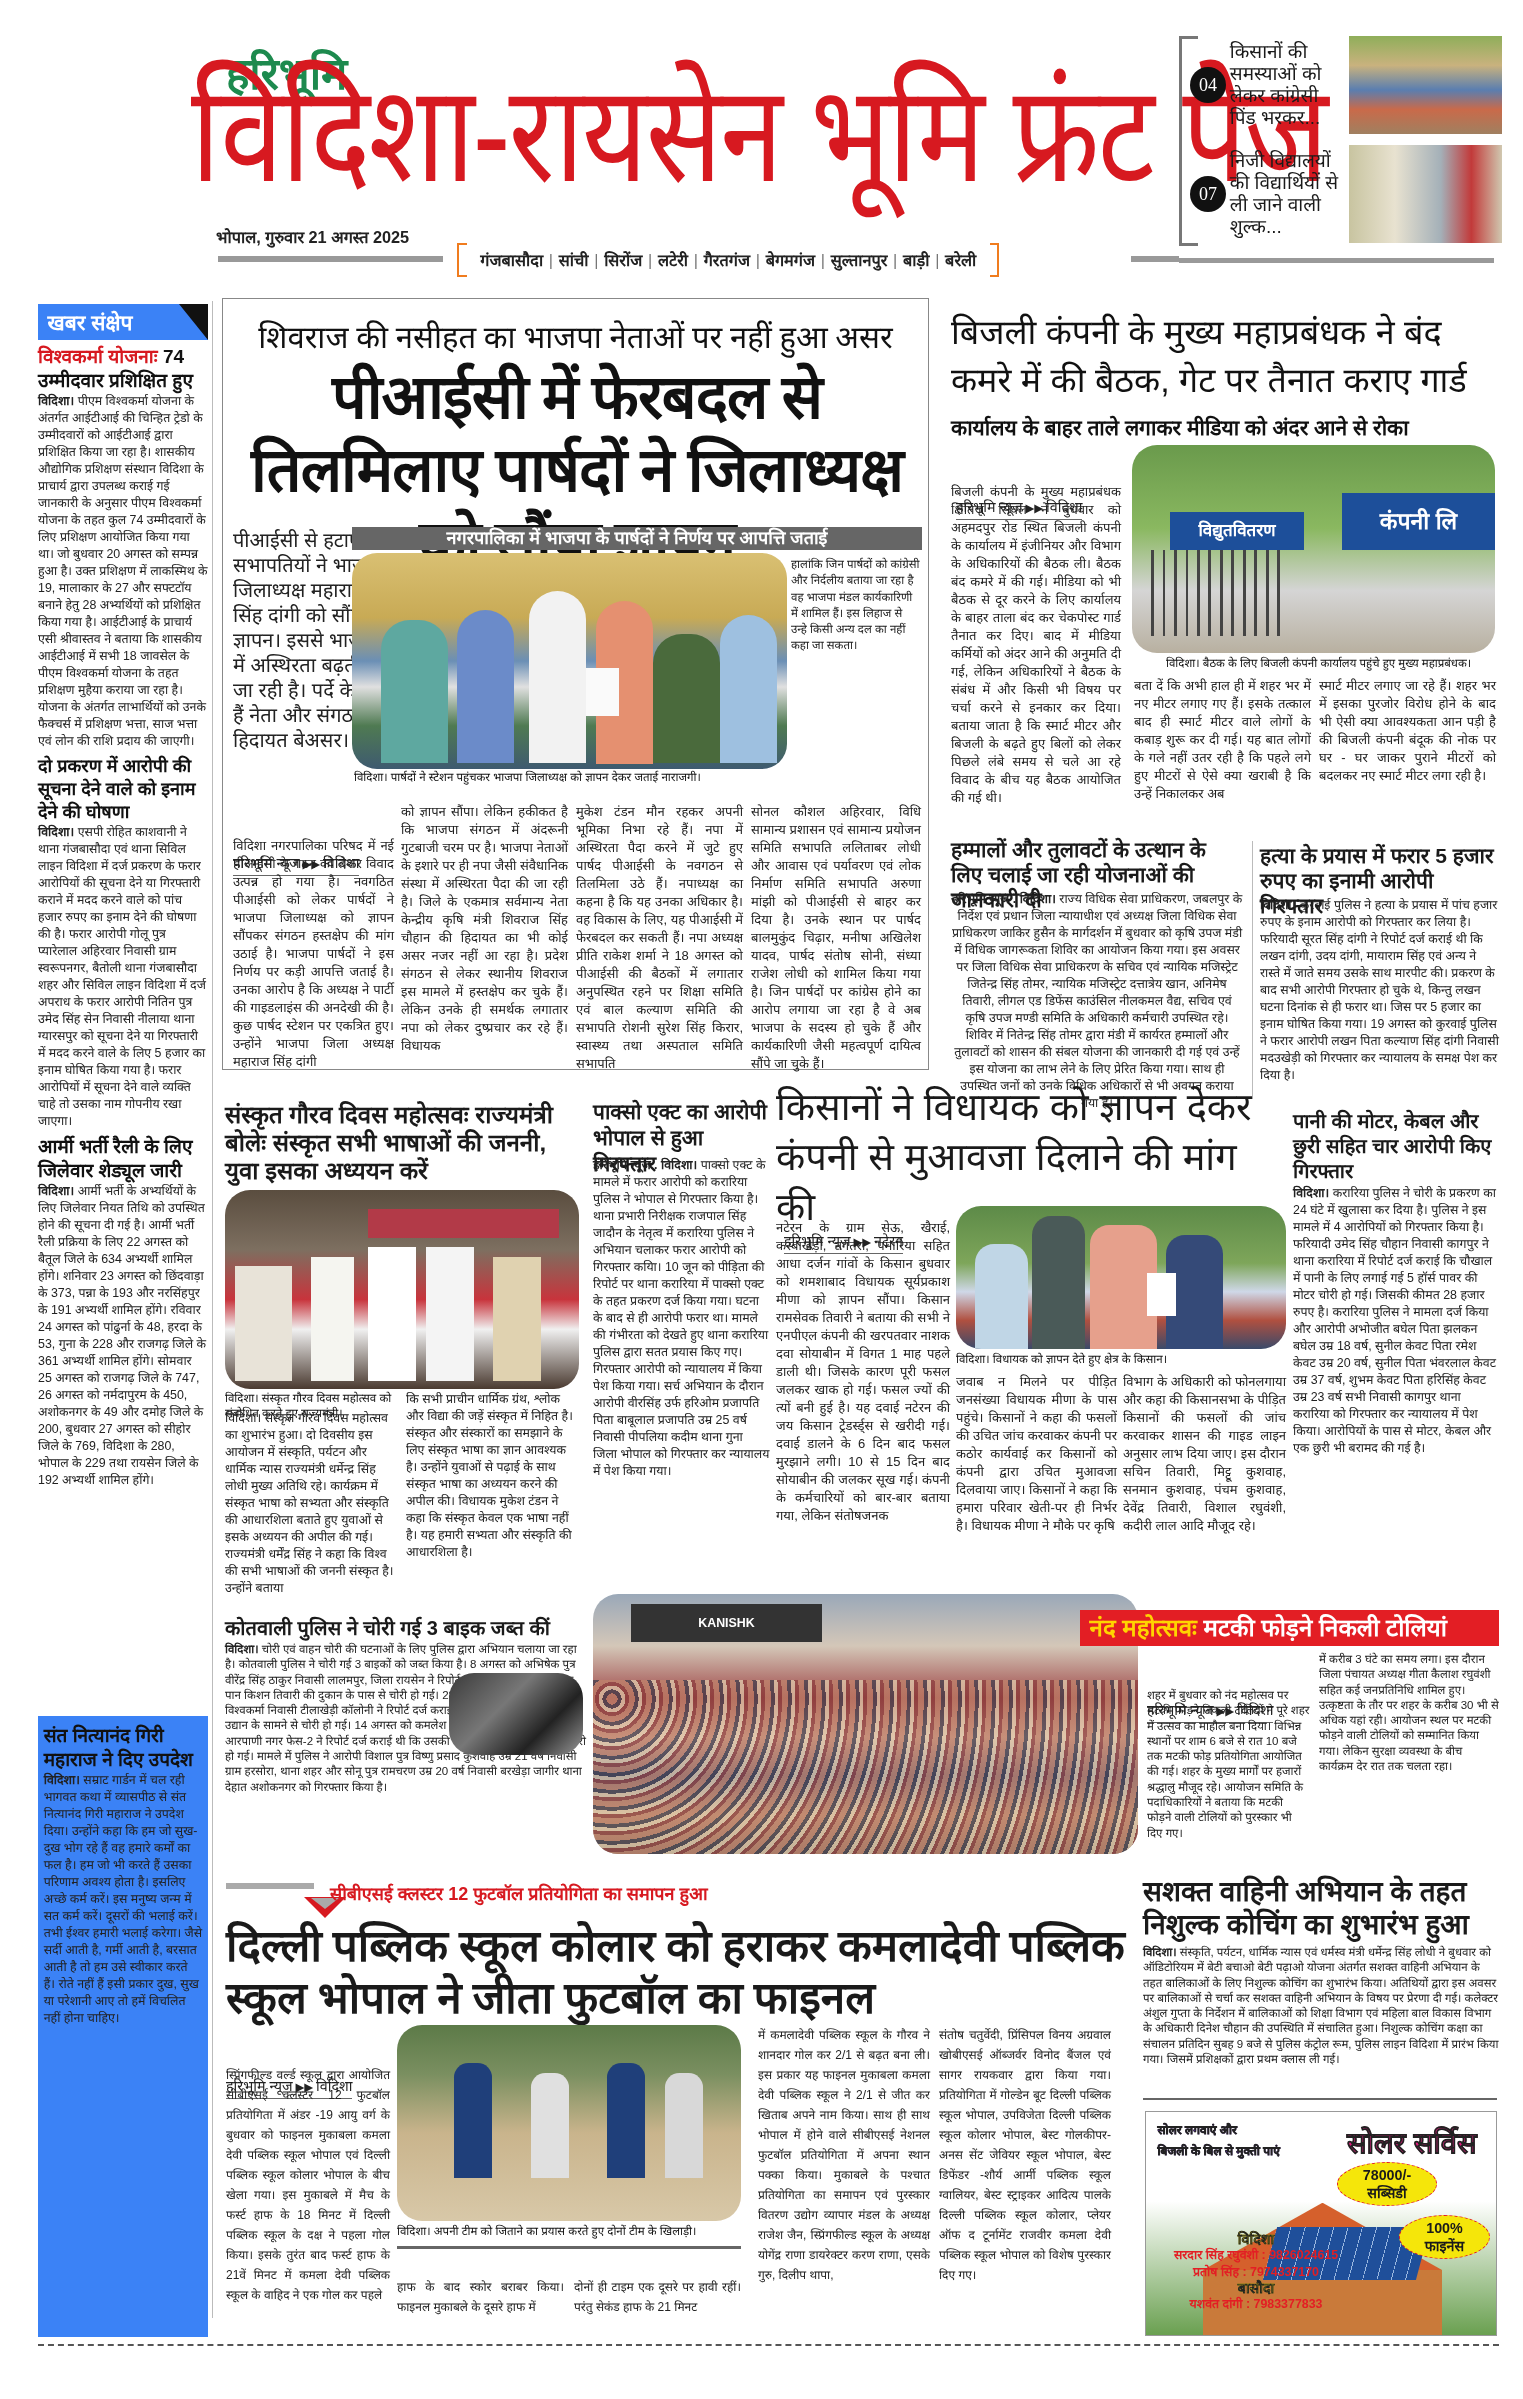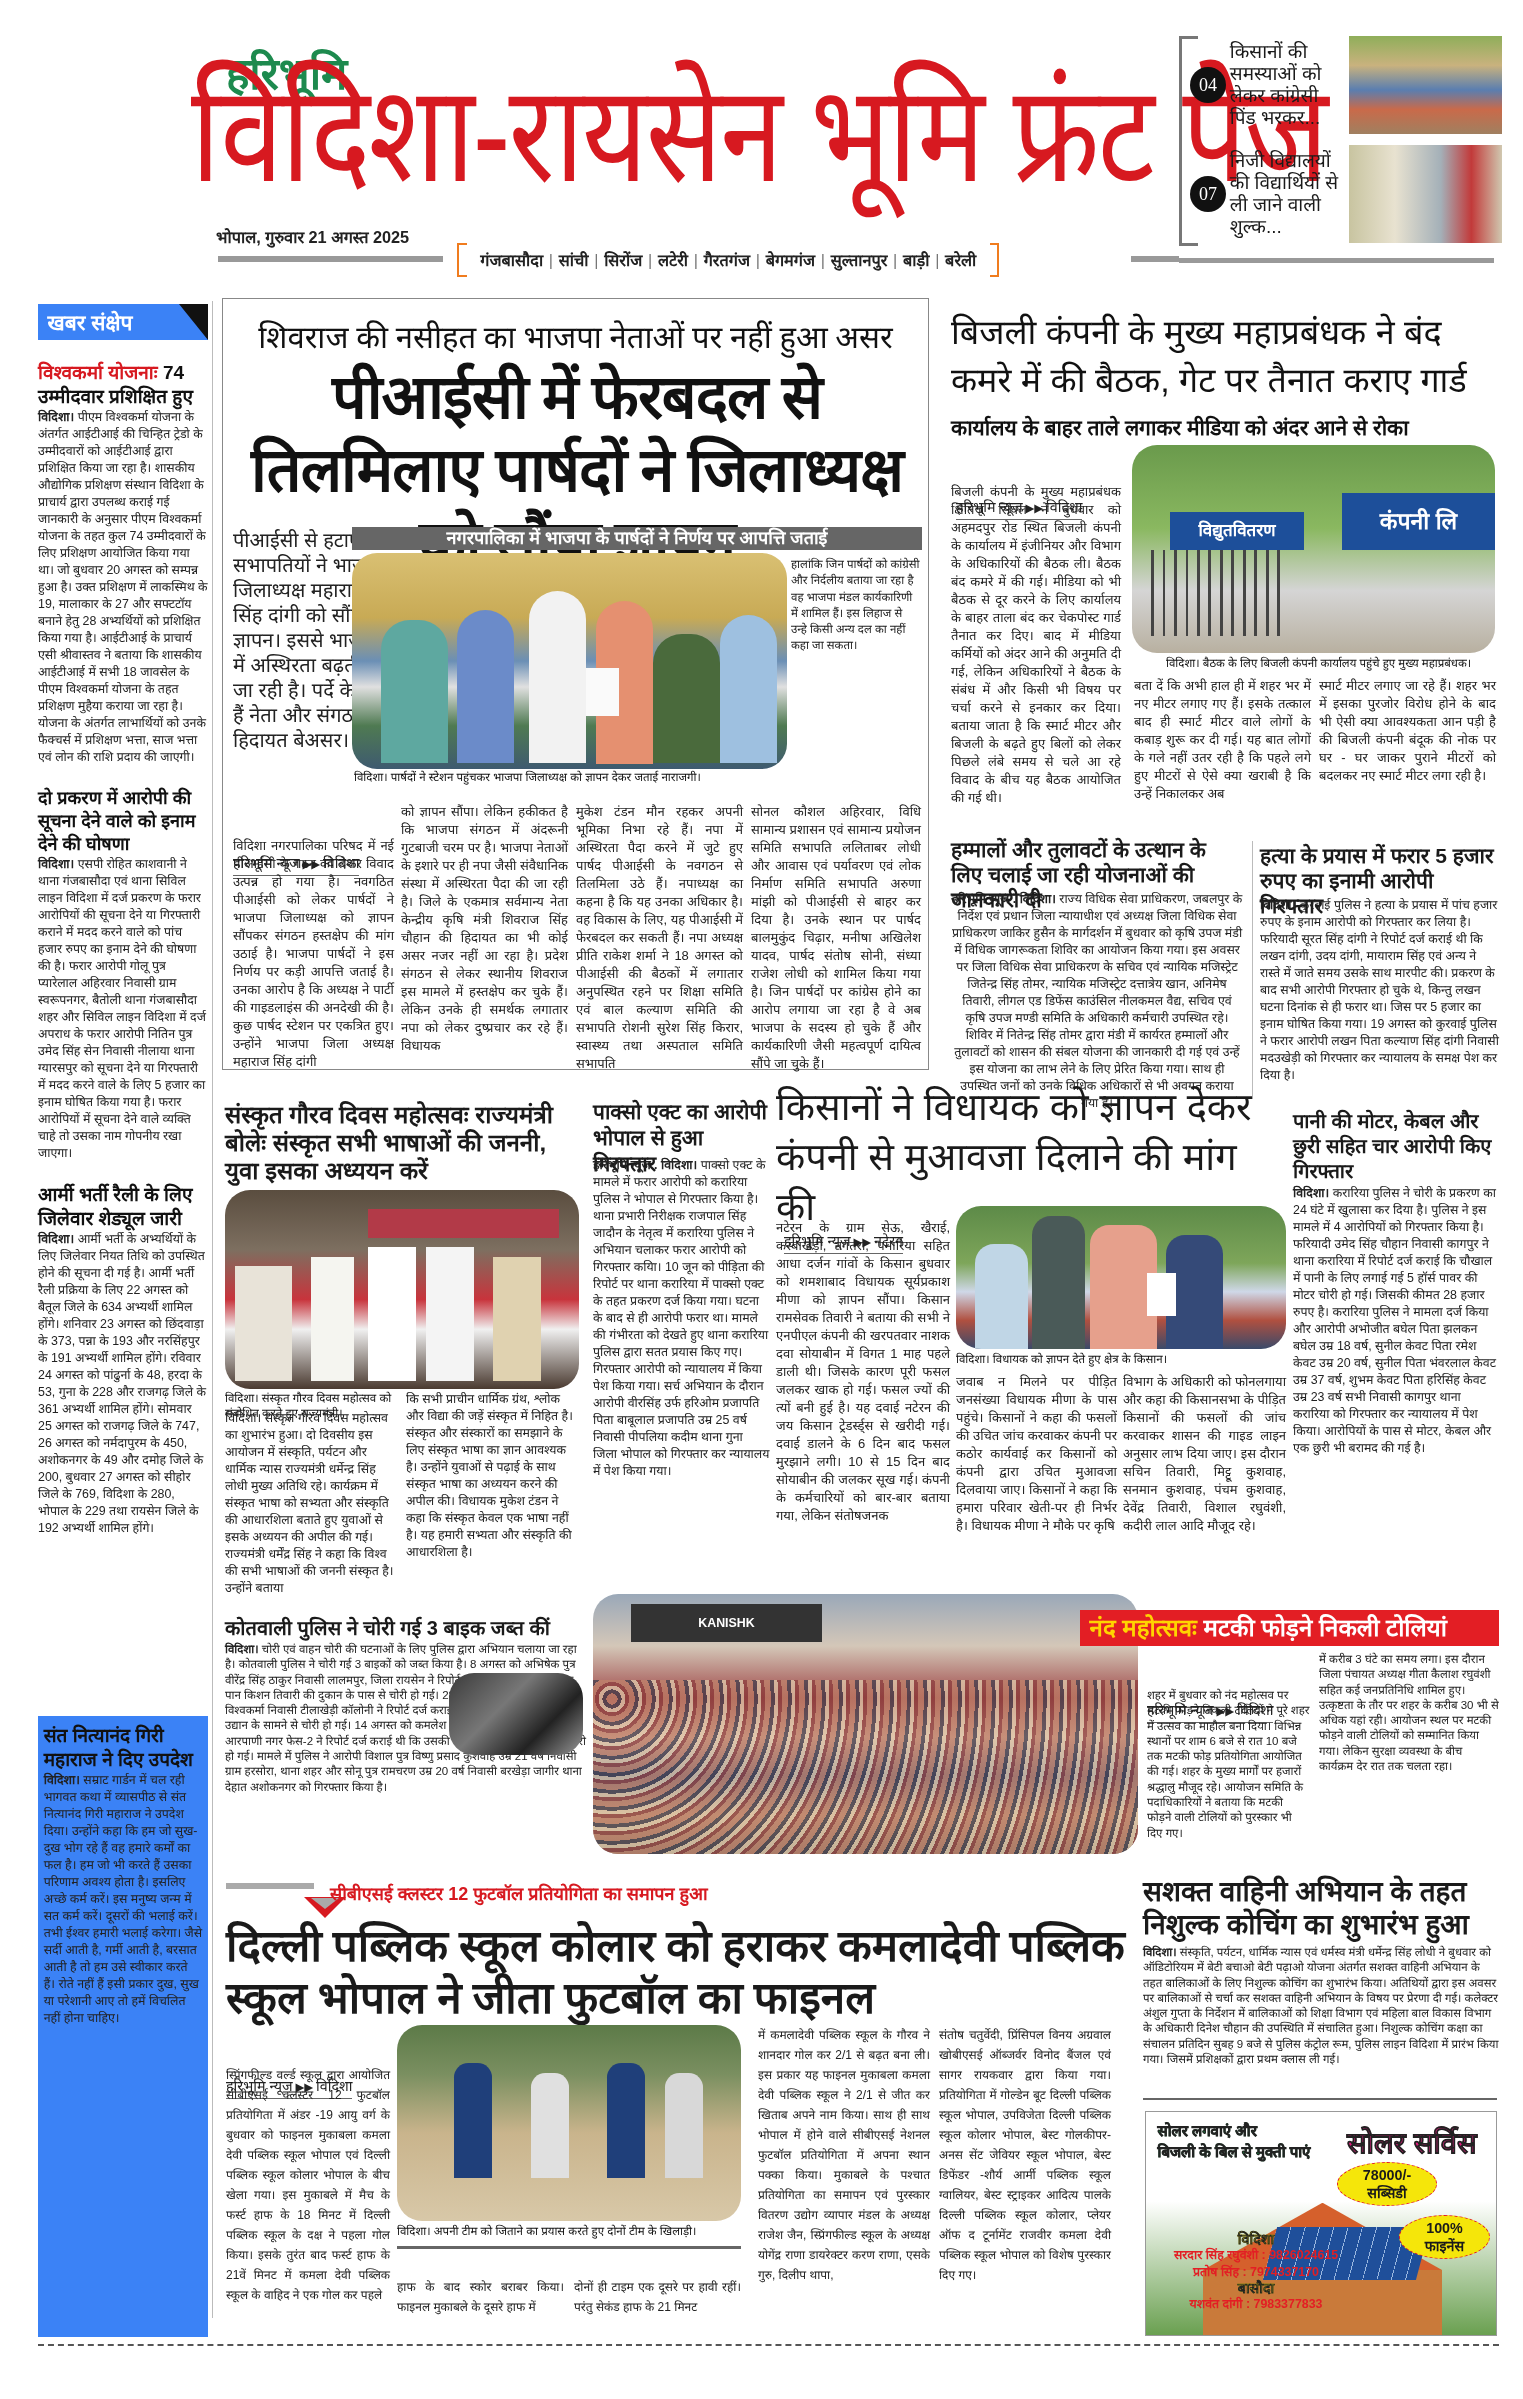--- a/index.html
+++ b/index.html
@@ -28,21 +28,21 @@
   .teaser-frame { left: 1179px; top: 36px; width: 19px; height: 210px; border-left: 3.8px solid #777; border-top: 3.8px solid #777; border-bottom: 3.8px solid #777; }
   .teaser { display: flex; align-items: center; }
   .teaser .num { width: 36px; height: 36px; border-radius: 50%; background: #111; color: #fff; font-size: 18px; display: flex; align-items: center; justify-content: center; font-family: "Liberation Serif", serif; flex-shrink: 0; }
   .teaser .ttext { font-size: 19px; line-height: 22px; margin-left: 3.8px; width: 119px; }
   .teaser-img { width: 153px; height: 98px; }
 
   
   .left-col { left: 38px; top: 304px; width: 170px; }
   .khabar { background: #3b82f6; color: #fff; font-weight: bold; font-size: 21px; padding: 3.8px 9.6px; position: relative; height: 36px; }
   .khabar .corner { position: absolute; right: 0; top: 0; width: 0; height: 0; border-top: 36px solid #111; border-left: 29px solid transparent; }
-  .lhead { font-weight: bold; font-size: 19px; line-height: 24px; margin-top: 21px; color: #111; }
+  .lhead { font-weight: bold; font-size: 19px; line-height: 24px; margin-top: 5px; color: #111; }
   .lhead .red { color: #d71920; }
   .ltext { font-size: 12.4px; line-height: 17px; color: #222; }
   .left-divider { left: 212px; top: 301px; width: 1px; height: 2017px; background: #bbb; }
   .sant-box { background: #3b82f6; padding: 5.7px; }
 
   
   .main-box { left: 222px; top: 298px; width: 707px; height: 772px; border: 1.9px solid #888; }
   .kicker1 { left: 234px; top: 315px; width: 683px; text-align: center; font-size: 31px; color: #111; }
   .mainhead { left: 233px; top: 361px; width: 688px; text-align: center; font-size: 61px; font-weight: bold; line-height: 73px; font-family: "Liberation Serif", serif; color: #111; letter-spacing: -1px; }
   .deck { left: 233px; top: 528px; width: 163px; font-size: 20px; line-height: 25px; color: #222; }
@@ -262,21 +262,21 @@
 <div class="abs ltext" style="left:1143px;top:1945px;width:356px;font-size:11.5px;line-height:15.3px;">
   <b>विदिशा।</b> <span>संस्कृति, पर्यटन, धार्मिक न्यास एवं धर्मस्व मंत्री धर्मेन्द्र सिंह लोधी ने बुधवार को ऑडिटोरियम में बेटी बचाओ बेटी पढ़ाओ योजना अंतर्गत सशक्त वाहिनी अभियान के तहत बालिकाओं के लिए निशुल्क कोचिंग का शुभारंभ किया। अतिथियों द्वारा इस अवसर पर बालिकाओं से चर्चा कर सशक्त वाहिनी अभियान के विषय पर प्रेरणा दी गई। कलेक्टर अंशुल गुप्ता के निर्देशन में बालिकाओं को शिक्षा विभाग एवं महिला बाल विकास विभाग के अधिकारी दिनेश चौहान की उपस्थिति में संचालित हुआ। निशुल्क कोचिंग कक्षा का संचालन प्रतिदिन सुबह 9 बजे से पुलिस कंट्रोल रूम, पुलिस लाइन विदिशा में प्रारंभ किया गया। जिसमें प्रशिक्षकों द्वारा प्रथम क्लास ली गई।</span>
 </div>
 <div class="abs" style="left:1143px;top:2098px;width:354px;height:1.9px;background:#666;"></div>
 
 <div class="abs ad">
   <div style="position:absolute;left:0;top:0;width:100%;height:100%;background:linear-gradient(180deg,#fff 0%,#fff 40%,#6aa050 100%);"></div>
   <div style="position:absolute;left:57px;top:91px;width:239px;height:0;border-left:119px solid transparent;border-right:119px solid transparent;border-bottom:67px solid #d5602c;"></div>
   <div style="position:absolute;left:57px;top:158px;width:239px;height:67px;background:#c97a3a;"></div>
   <div style="position:absolute;left:124px;top:115px;width:153px;height:53px;background:repeating-linear-gradient(90deg,#1f4f9a 0 13.4px,#9ab8e0 13.4px 14.3px);transform:skewX(-15deg);"></div>
-  <div style="position:absolute;left:11.5px;top:7.6px;width:172px;font-size:15px;font-weight:bold;line-height:21px;color:#15803d;-webkit-text-stroke:0.6px #222;">
+  <div style="position:absolute;left:11.5px;top:7.6px;width:172px;font-size:12px;font-weight:bold;line-height:21px;color:#6d28d9;-webkit-text-stroke:0.6px #222;">
     <div>सोलर लगवाएं और</div>
       <div>बिजली के बिल से मुक्ती पाएं</div>
   </div>
   <div style="position:absolute;left:201px;top:9.6px;font-size:29px;font-weight:bold;color:#e0197d;-webkit-text-stroke:0.8px #222;">सोलर सर्विस</div>
   <div style="position:absolute;left:191px;top:50px;width:100px;height:44px;border-radius:50%;background:#f5e60a;border:1.9px dashed #e31e24;text-align:center;font-weight:bold;font-size:14.3px;line-height:18px;padding-top:2.9px;">
     <div>78000/-</div>
       <div>सब्सिडी</div>
   </div>
   <div style="position:absolute;left:253px;top:103px;width:91px;height:44px;border-radius:50%;background:#f5e60a;border:1.9px dashed #e31e24;text-align:center;font-weight:bold;font-size:14.3px;line-height:18px;padding-top:2.9px;">
     <div>100%</div>

